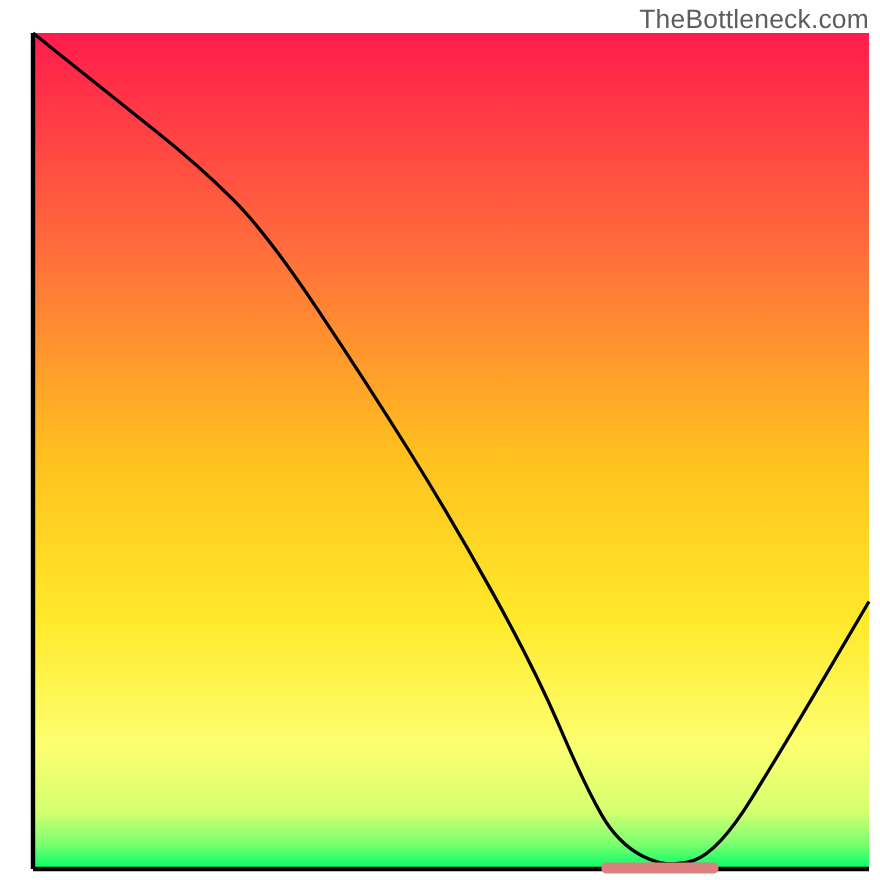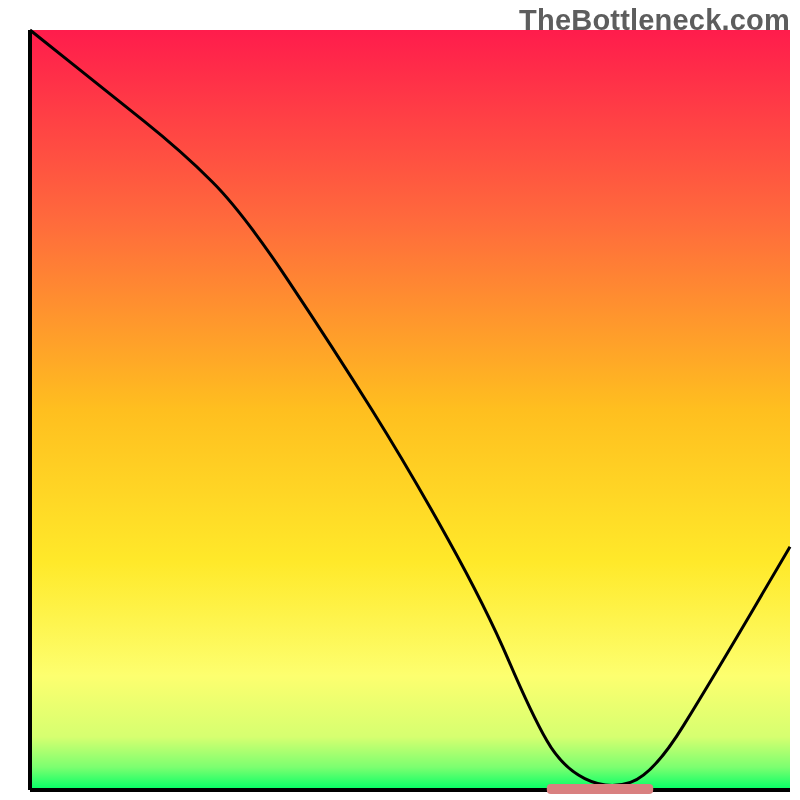--- a/index.html
+++ b/index.html
@@ -13,22 +13,22 @@
   }
   .chart-wrap {
     position: relative;
     width: 800px;
     height: 800px;
   }
   .watermark {
     position: absolute;
     top: 4px;
     right: 10px;
-    font-size: 29px;
-    font-weight: bold;
+    font-size: 24px;
+    font-weight: normal;
     color: #5d5d5d;
     letter-spacing: 0.2px;
   }
   svg.chart {
     position: absolute;
     left: 0;
     top: 0;
   }
 </style>
 </head>

